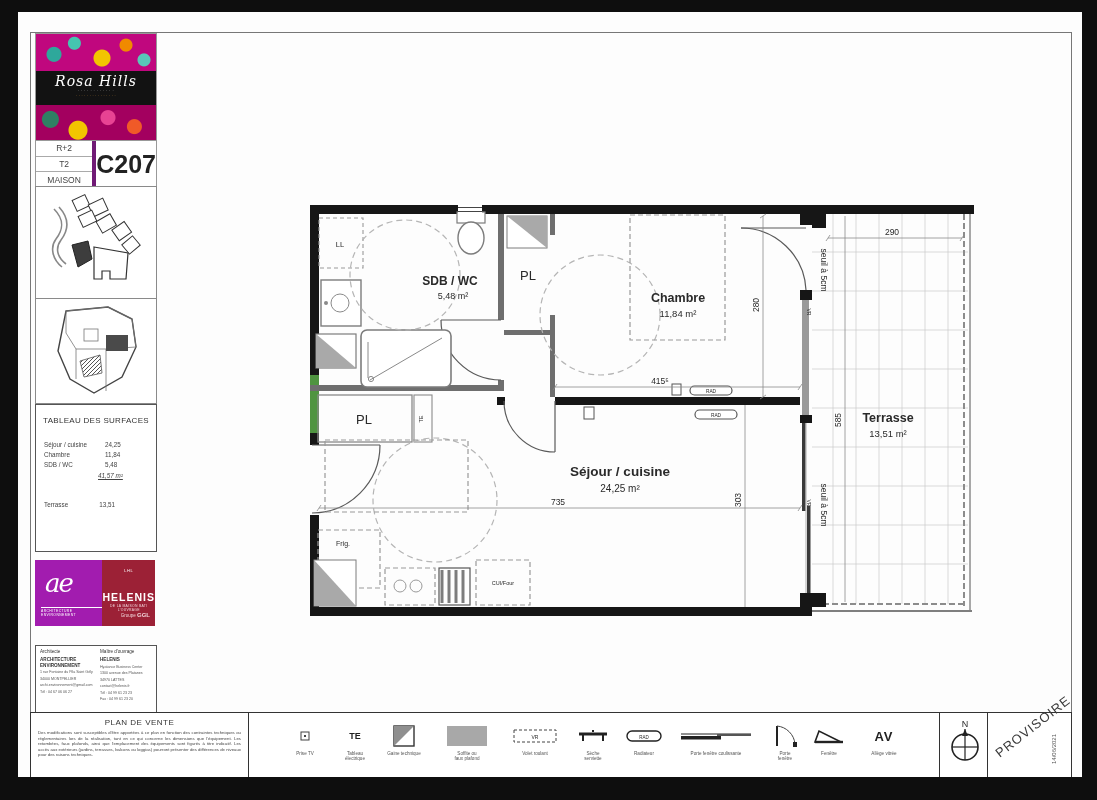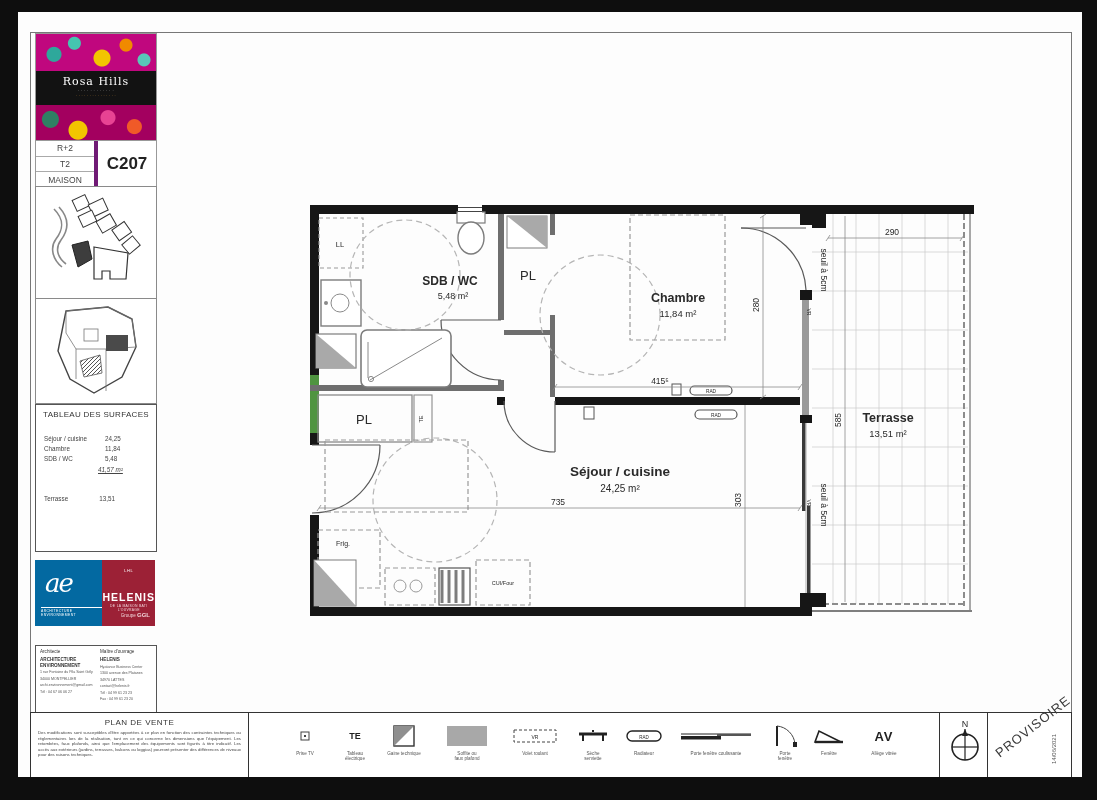--- a/index.html
+++ b/index.html
@@ -17,40 +17,40 @@
       radial-gradient(circle at 75% 30%, #f08a00 0 6px, transparent 7px),
       radial-gradient(circle at 90% 70%, #59c7b8 0 6px, transparent 7px),
       #c0077e;}
   .pat2{width:100%;height:36px;background:
       radial-gradient(circle at 12% 40%, #2f7f63 0 8px, transparent 9px),
       radial-gradient(circle at 35% 70%, #f2c500 0 9px, transparent 10px),
       radial-gradient(circle at 60% 35%, #e84393 0 7px, transparent 8px),
       radial-gradient(circle at 82% 60%, #f05a28 0 7px, transparent 8px),
       #a3005f;}
   .band{width:100%;height:34px;background:#121212;color:#fff;text-align:center;padding-top:3px;box-sizing:border-box;}
-  .band .nm{font-family:"DejaVu Serif",serif;font-size:11px;letter-spacing:1px;line-height:15px;}
+  .band .nm{font-family:"DejaVu Serif",serif;font-size:14px;letter-spacing:1px;line-height:15px;font-style:italic;}
   .band .sb{font-size:3.5px;color:#cfcfcf;letter-spacing:.5px;line-height:5px;}
   .band .sb2{font-size:3.2px;color:#e0a040;letter-spacing:.4px;line-height:5px;}
   .lvl{left:17px;top:128px;width:120px;height:46px;display:flex;border:1px solid #999;background:#fff;}
   .lvl .l{width:58px;border-right:4px solid #701a75;display:flex;flex-direction:column;}
   .lvl .l div{flex:1;border-bottom:1px solid #aaa;font-size:8.5px;color:#444;display:flex;align-items:center;justify-content:center;}
   .lvl .l div:last-child{border-bottom:none;}
-  .lvl .r{flex:1;display:flex;align-items:center;justify-content:center;font-size:17px;font-weight:bold;color:#222;}
+  .lvl .r{flex:1;display:flex;align-items:center;justify-content:center;font-size:25px;font-weight:bold;color:#222;}
   .site{left:17px;top:174px;width:120px;height:112px;}
   .key{left:17px;top:286px;width:120px;height:104px;}
   .surf{left:17px;top:392px;width:120px;height:146px;border:1px solid #555;background:#fff;}
-  .surf .t{font-size:8px;color:#333;text-align:center;margin-top:5px;letter-spacing:.3px;}
+  .surf .t{font-size:8px;color:#333;text-align:center;margin-top:11px;letter-spacing:.3px;}
   .surf table{margin:14px 0 0 8px;border-collapse:collapse;}
   .surf td{font-size:6.3px;color:#444;padding:1.5px 0;}
   .surf td.v{padding-left:18px;}
   .tot{font-size:6.3px;color:#444;font-style:italic;text-decoration:underline;margin:3px 0 0 62px;}
   .ter-row{margin:22px 0 0 8px;font-size:6.3px;color:#444;display:flex;}
   .ter-row .v{margin-left:31px;}
   .logos{left:17px;top:548px;width:120px;height:66px;display:flex;}
-  .ae{width:68px;height:100%;background:#0369a1;color:#fff;position:relative;}
+  .ae{width:68px;height:100%;background:#a21caf;color:#fff;position:relative;}
   .ae .a{font-family:"DejaVu Serif",serif;font-style:italic;font-size:26px;position:absolute;left:10px;top:8px;letter-spacing:-2px;}
   .ae .s{position:absolute;left:6px;bottom:9px;font-size:3.4px;letter-spacing:.4px;border-top:.5px solid #fff;padding-top:1px;}
   .hel{flex:1;height:100%;background:#9c2136;color:#fff;position:relative;text-align:center;}
   .hel .h1{font-size:10.5px;font-weight:bold;letter-spacing:1px;margin-top:18px;}
   .hel .h0{font-size:4px;margin-top:8px;letter-spacing:.5px;}
   .hel .h2{font-size:3.4px;letter-spacing:.3px;margin-top:1px;color:#f0d3d8;}
   .hel .h3{font-size:4.5px;position:absolute;right:5px;bottom:8px;color:#f0d3d8;}
   .hel .h3 b{font-size:6px;}
   .cts{left:17px;top:633px;width:120px;height:66px;border:1px solid #555;background:#fff;display:flex;}
   .cts .col{flex:1;padding:3px 2px 2px 4px;}

